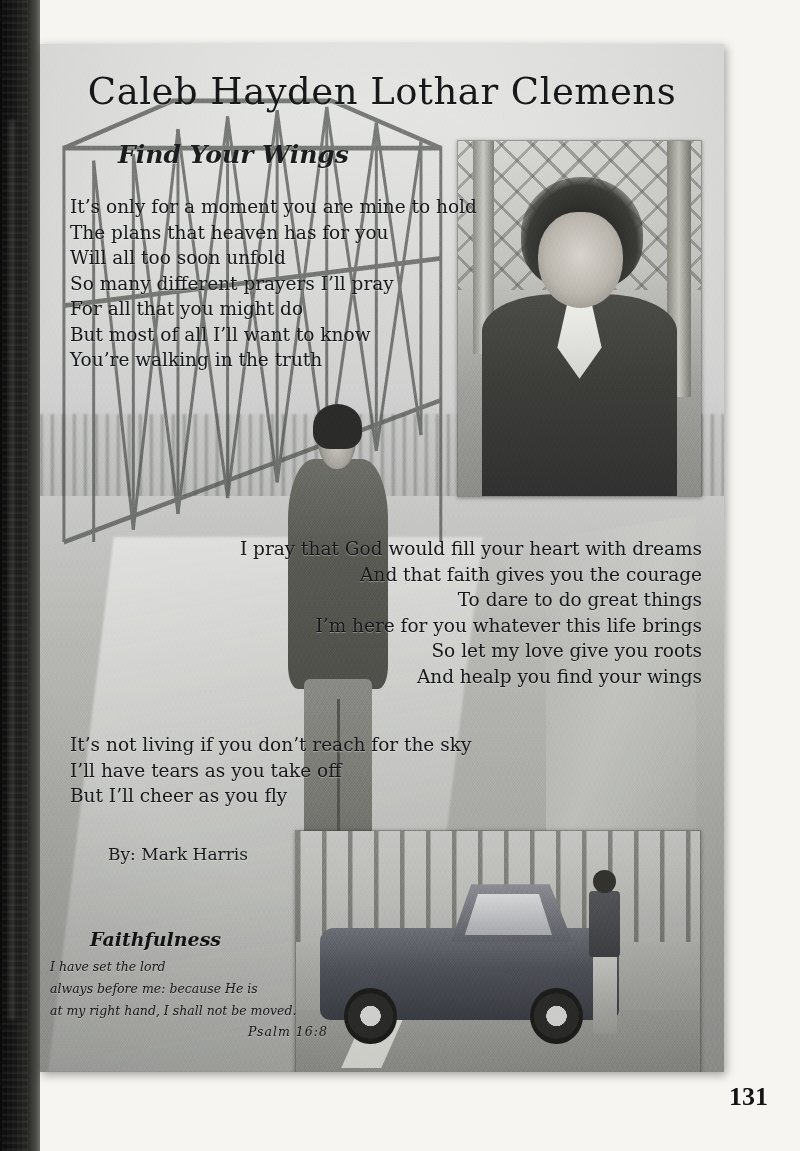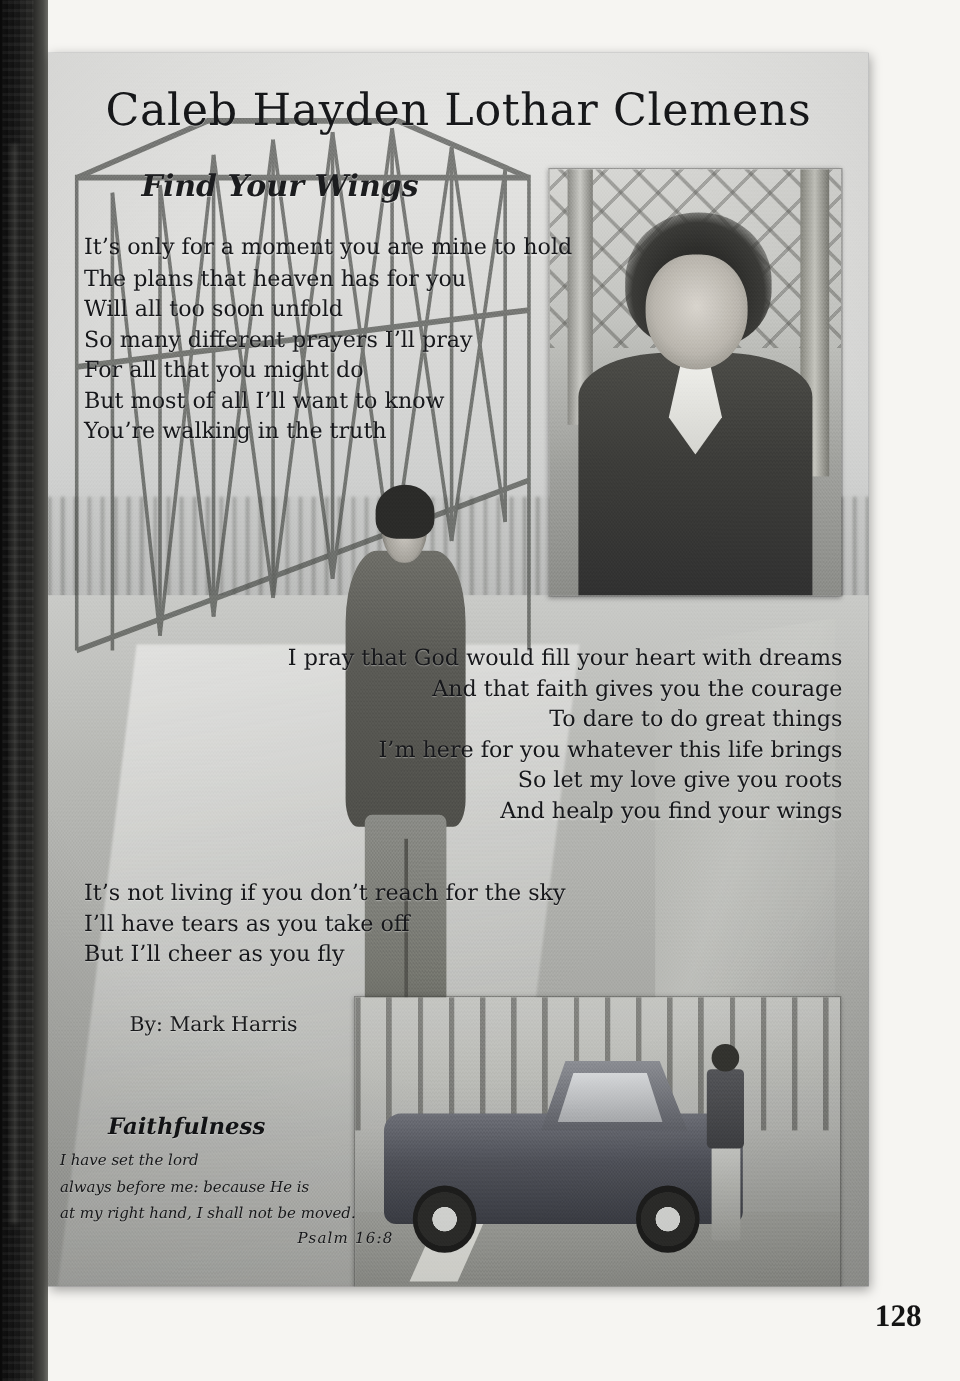--- a/index.html
+++ b/index.html
@@ -428,14 +428,14 @@
     <div class="faith-title">Faithfulness</div>
     <div class="faith-text">I have set the lord
 always before me: because He is
 at my right hand, I shall not be moved.</div>
     <div class="faith-ref">Psalm 16:8</div>
 
     <div class="grain"></div>
     <div class="vignette"></div>
   </div>
 
-  <div class="page-number">128</div>
+  <div class="page-number">131</div>
 </div>
 
 </body></html>

